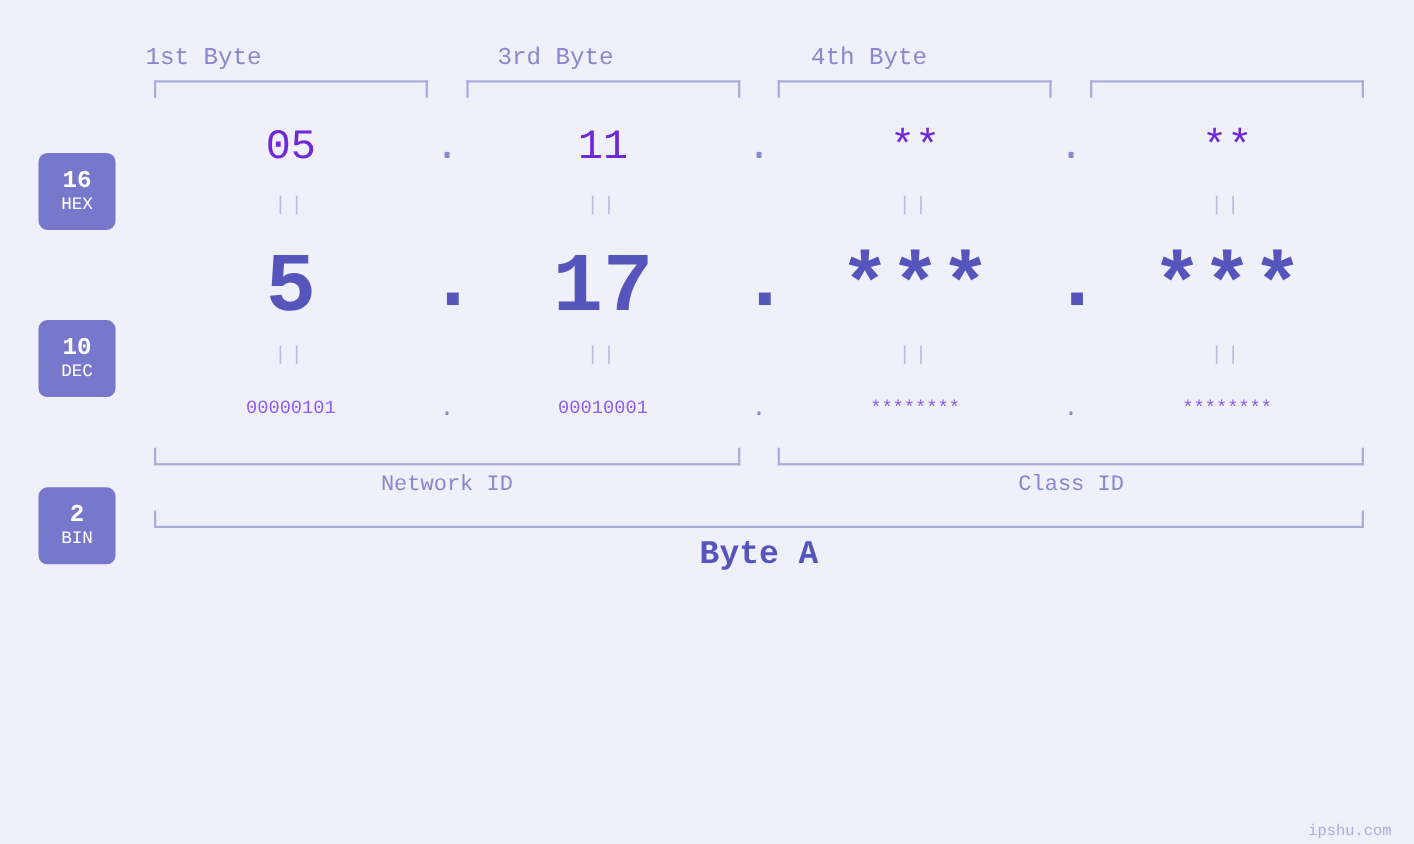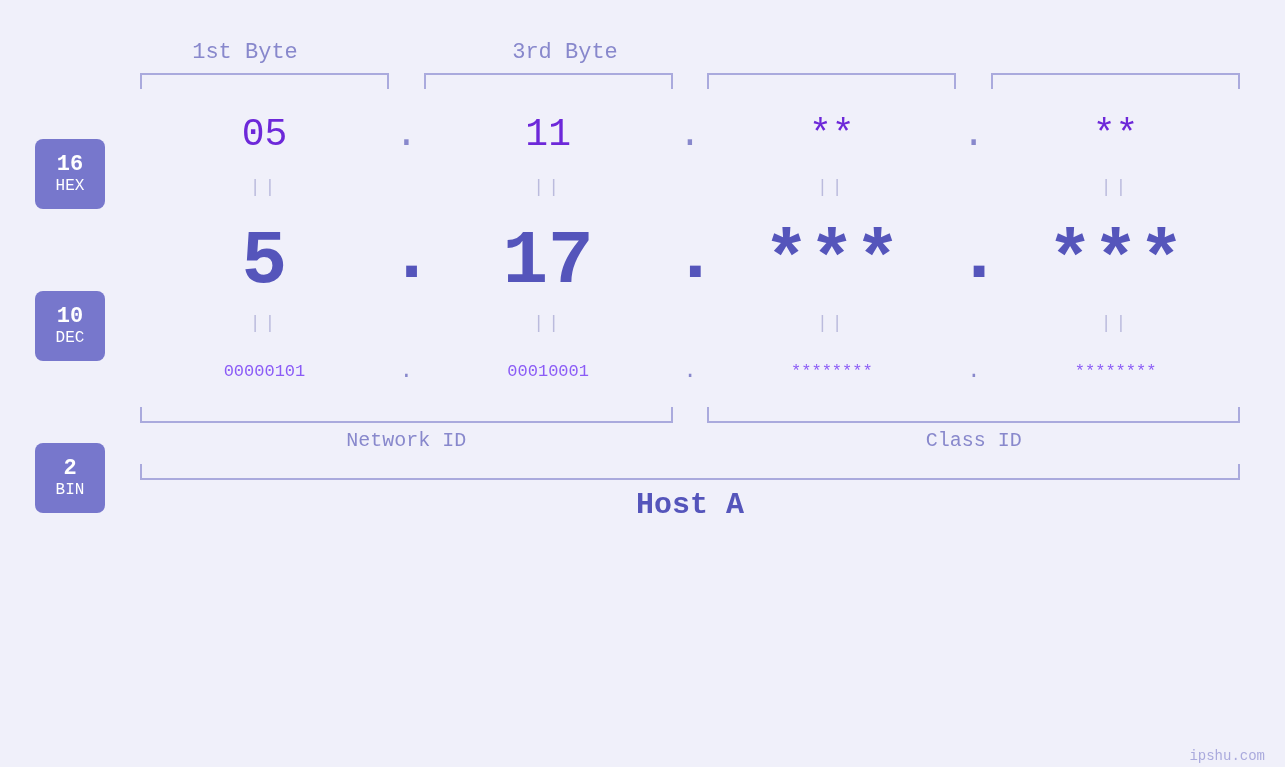--- a/index.html
+++ b/index.html
@@ -215,27 +215,28 @@
       font-family: 'Courier New', monospace;
       font-weight: bold;
     }
 
   </style>
 </head>
 <body>
 
 <div class="main-container">
 
-  <div style="display:flex; flex-direction:row; width:1285px; padding-left: 120px; margin-top: 20px;">
+  <div style="display:flex; flex-direction:row; width:1285px; padding-left: 60px; margin-top: 20px;">
     <div class="header-labels" style="display:flex; width:1100px;">
       <div class="hdr-cell">1st Byte</div>
       <div class="hdr-sep"></div>
       <div class="hdr-sep"></div>
       <div class="hdr-cell">3rd Byte</div>
       <div class="hdr-sep"></div>
+      <div class="hdr-cell">4th Byte</div>
     </div>
   </div>
 
   <div style="display:flex; flex-direction:row; width:1285px; padding-left: 140px; margin-top: 4px;">
     <div class="brk-row">
       <div class="brk-cell"></div>
       <div class="brk-sep"></div>
       <div class="brk-cell"></div>
       <div class="brk-sep"></div>
       <div class="brk-cell"></div>
@@ -320,20 +321,20 @@
       </div>
 
       <div class="id-row">
         <div class="id-net">Network ID</div>
         <div class="id-spacer"></div>
         <div class="id-host">Class ID</div>
       </div>
 
       <div class="class-brk"></div>
 
-      <div class="class-lbl">Host A</div>
+      <div class="class-lbl">Byte A</div>
 
     </div>
   </div>
 
   <div class="watermark">ipshu.com</div>
 
 </div>
 
 </body></html>

